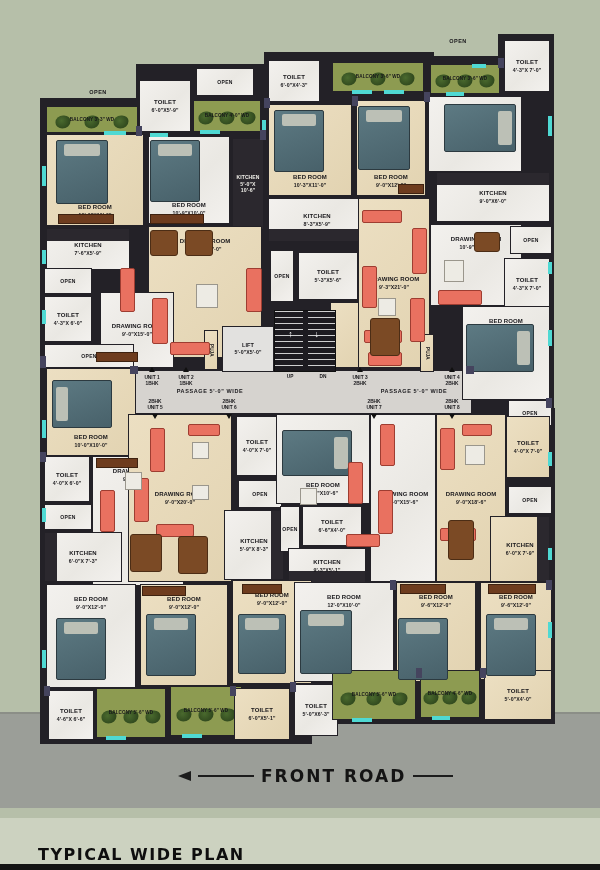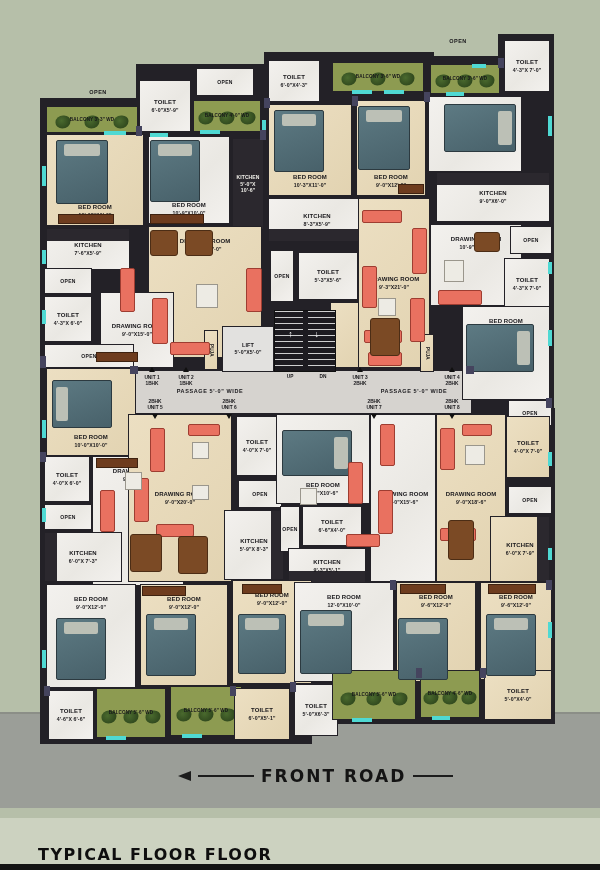--- a/index.html
+++ b/index.html
@@ -82,21 +82,21 @@
 
 <div class="screen">
   <div class="road"></div>
   <div class="title-strip"></div>
   <div class="front-road">
     <div class="fr-arrow"></div>
     <div class="fr-line"></div>
     <div class="fr-label">FRONT ROAD</div>
     <div class="fr-line fr-line2"></div>
   </div>
-  <div class="plan-title">TYPICAL FLOOR FLOOR</div>
+  <div class="plan-title">TYPICAL WIDE PLAN</div>
   <div class="bottom-bar"></div>
   <div class="plan-canvas abs" style="left:0;top:0;width:600px;height:870px;">
       <div class="abs base" style="left: 40px; top: 98px; width: 228px; height: 286px;"></div>
       <div class="abs base" style="left: 136px; top: 64px; width: 132px; height: 74px;"></div>
       <div class="abs base" style="left: 264px; top: 52px; width: 170px; height: 332px;"></div>
       <div class="abs base" style="left: 426px; top: 56px; width: 128px; height: 374px;"></div>
       <div class="abs base" style="left: 498px; top: 34px; width: 56px; height: 62px;"></div>
       <div class="abs base" style="left: 40px; top: 360px; width: 272px; height: 384px;"></div>
       <div class="abs base" style="left: 308px; top: 408px; width: 247px; height: 316px;"></div>
       <div class="abs base" style="left: 130px; top: 364px; width: 346px; height: 54px;"></div>

